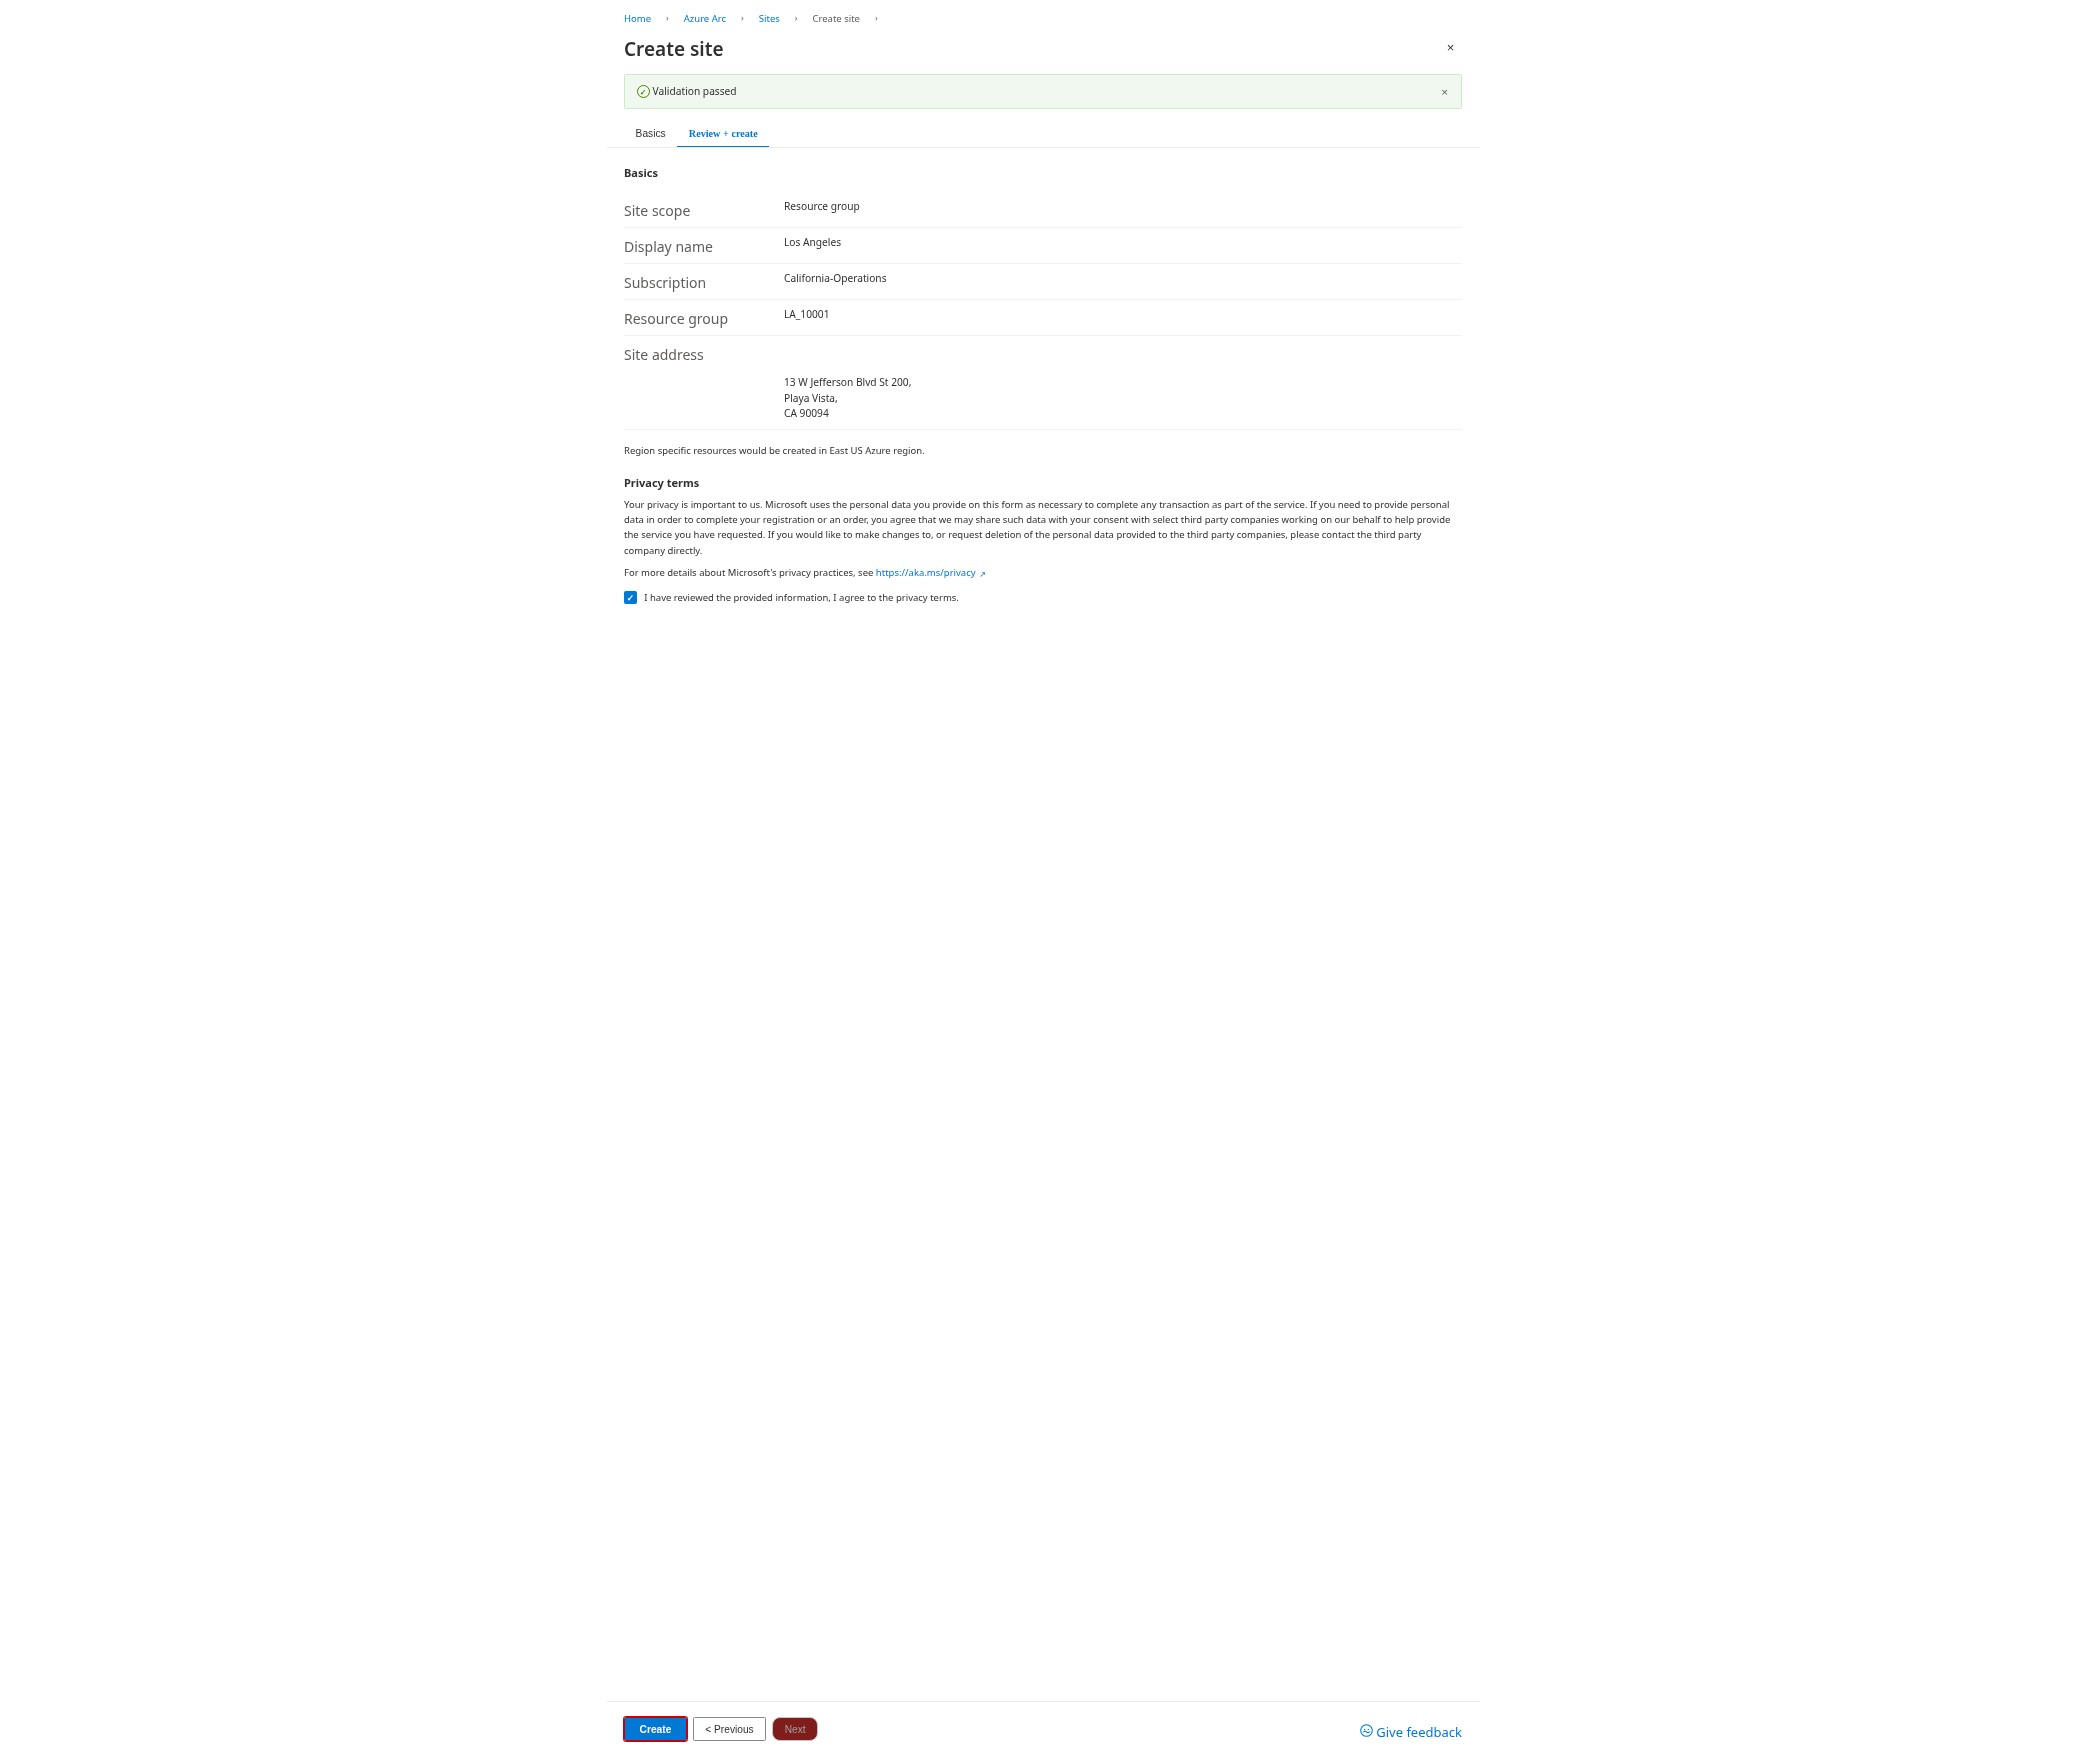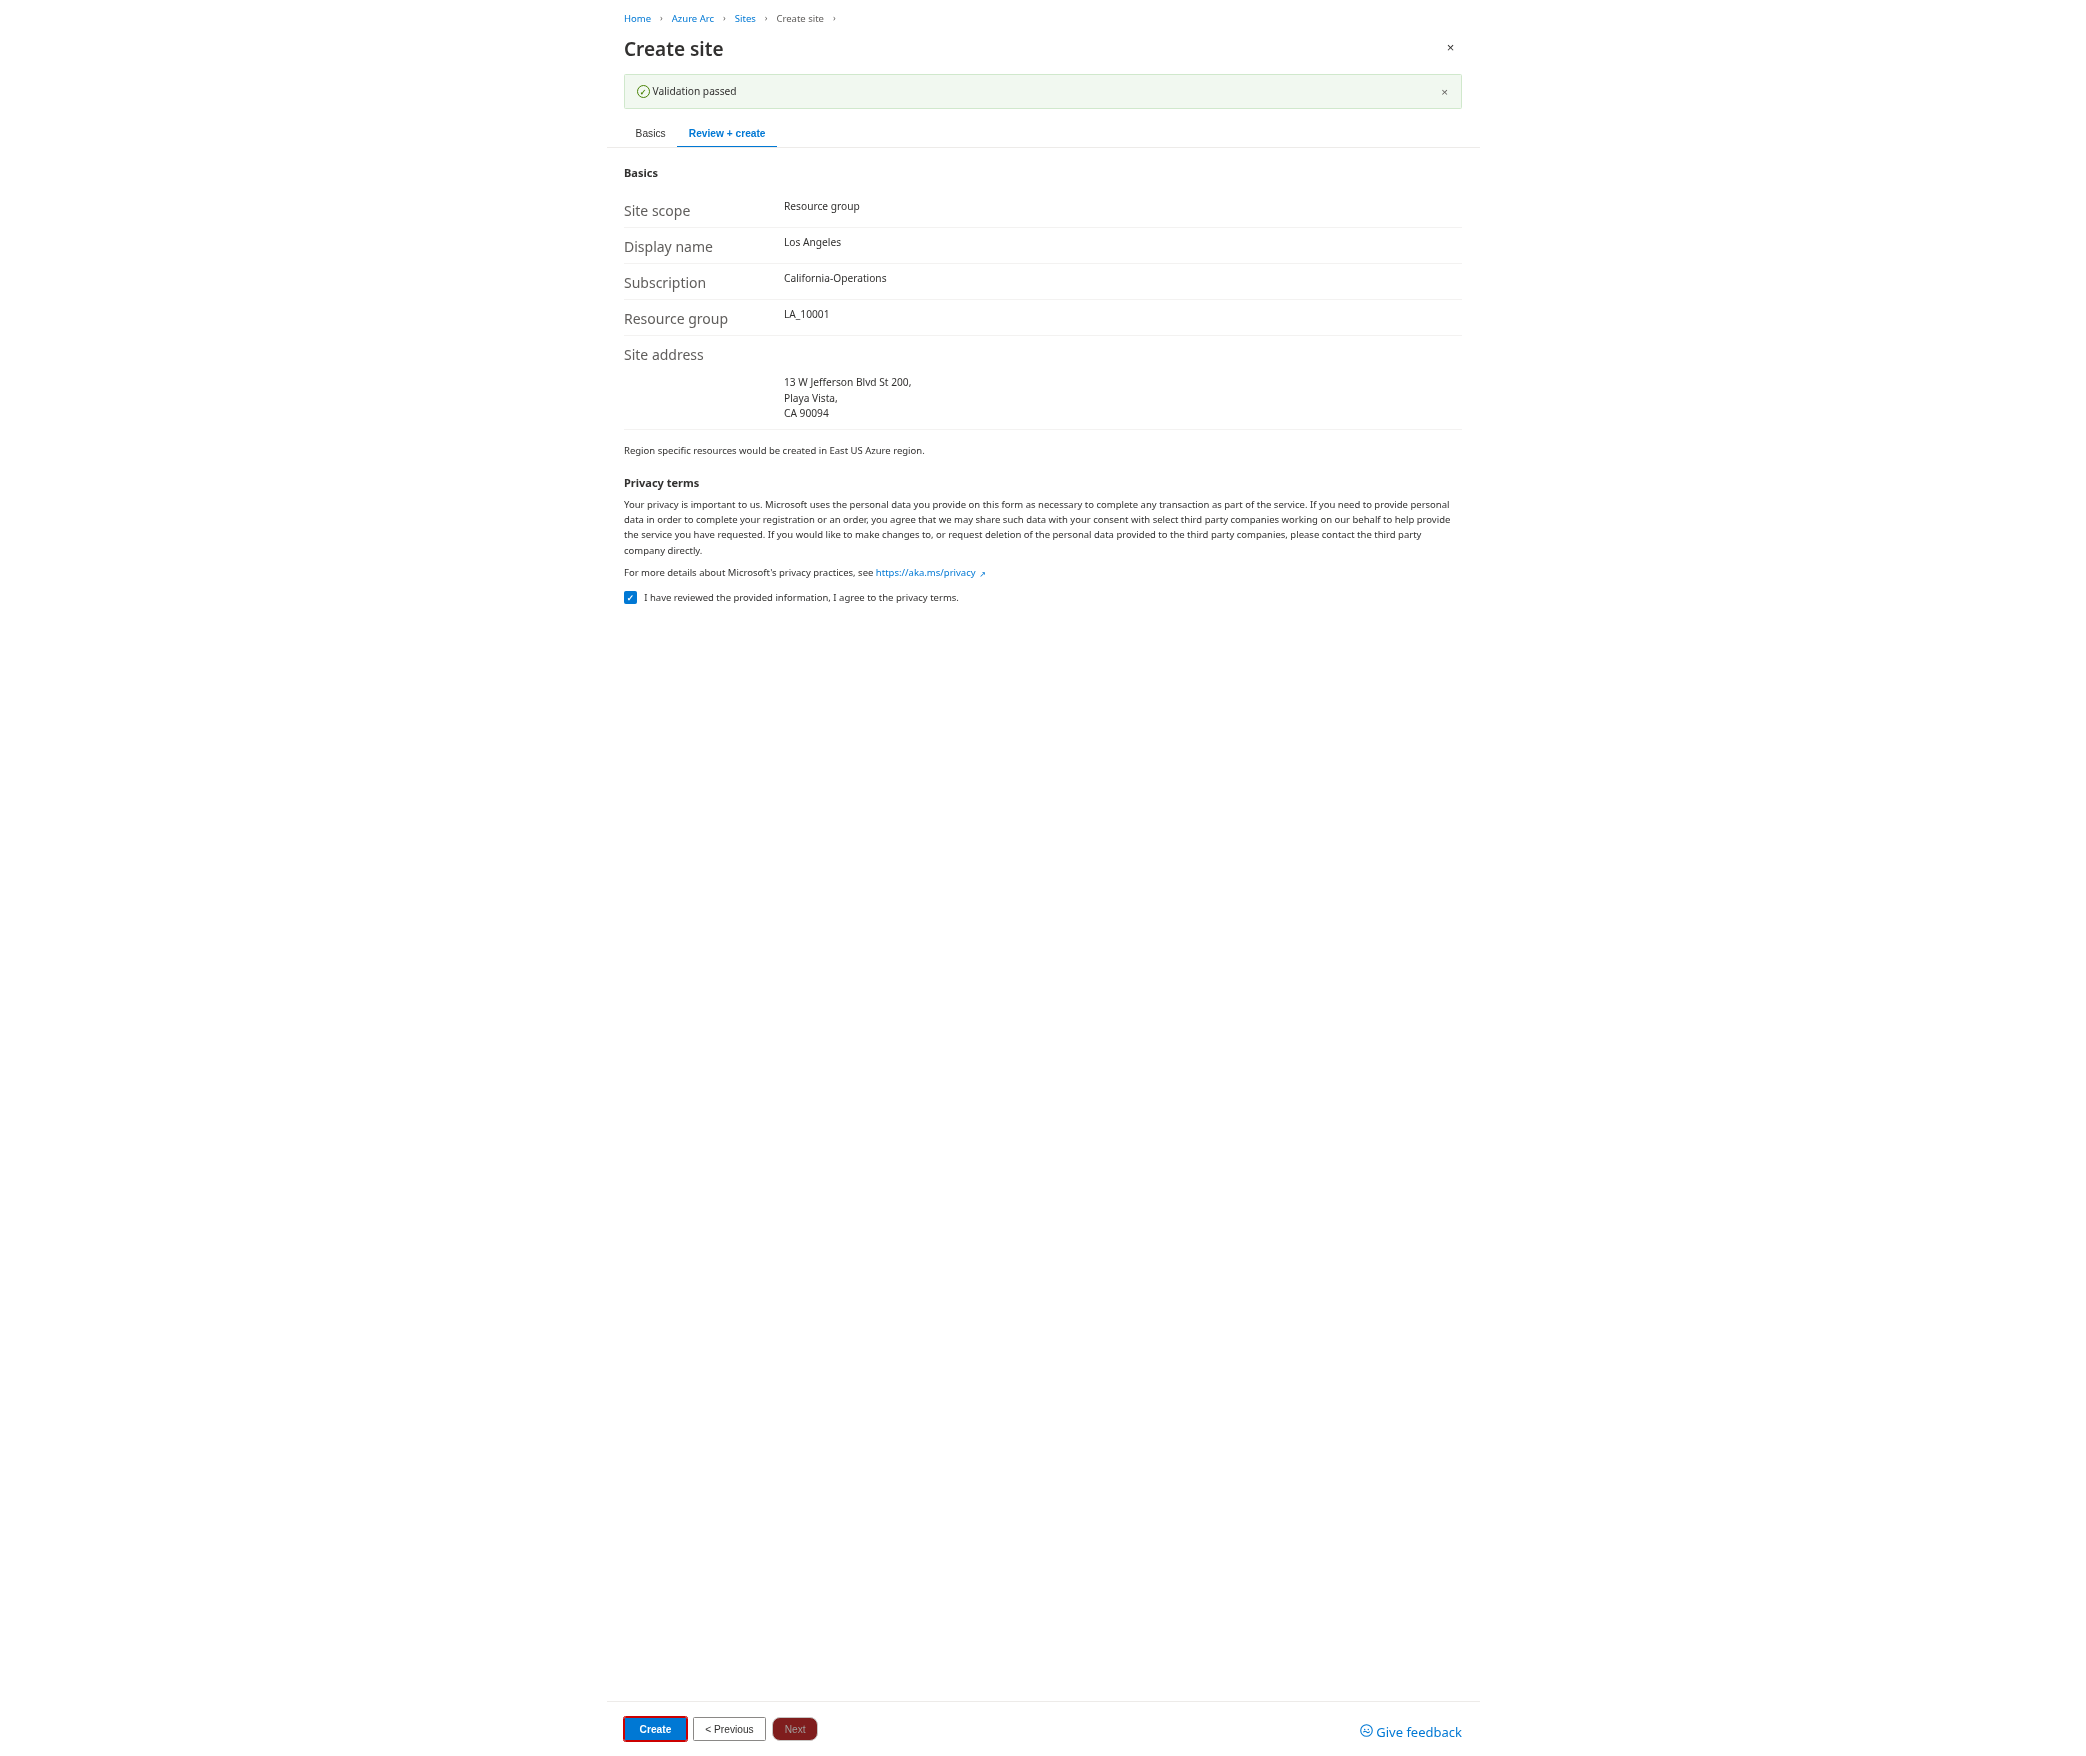--- a/index.html
+++ b/index.html
@@ -16,21 +16,21 @@
       padding: 0;
       position: relative;
       min-height: 100vh;
       display: flex;
       flex-direction: column;
     }
     
     .breadcrumb {
       display: flex;
       align-items: center;
-      gap: 9px;
+      gap: 15px;
       padding: 11.6px 17.5px 5.8px;
       font-size: 9.5px;
       color: #0078d4;
     }
     .breadcrumb a {
       color: #0078d4;
       text-decoration: none;
     }
     .breadcrumb-sep {
       color: #605e5c;
@@ -125,20 +125,21 @@
       border: none;
       background: none;
       color: #323130;
       border-bottom: 1.5px solid transparent;
       margin-bottom: -0.7px;
     }
     .tab.active {
       color: #0078d4;
       border-bottom: 1.5px solid #0078d4;
       font-weight: 600;
+      font-family: Liberation Serif, serif;
     }
     
     .content {
       padding: 0 17.5px;
       flex: 1;
     }
     .section-title {
       font-size: 11px;
       font-weight: 700;
       color: #323130;

